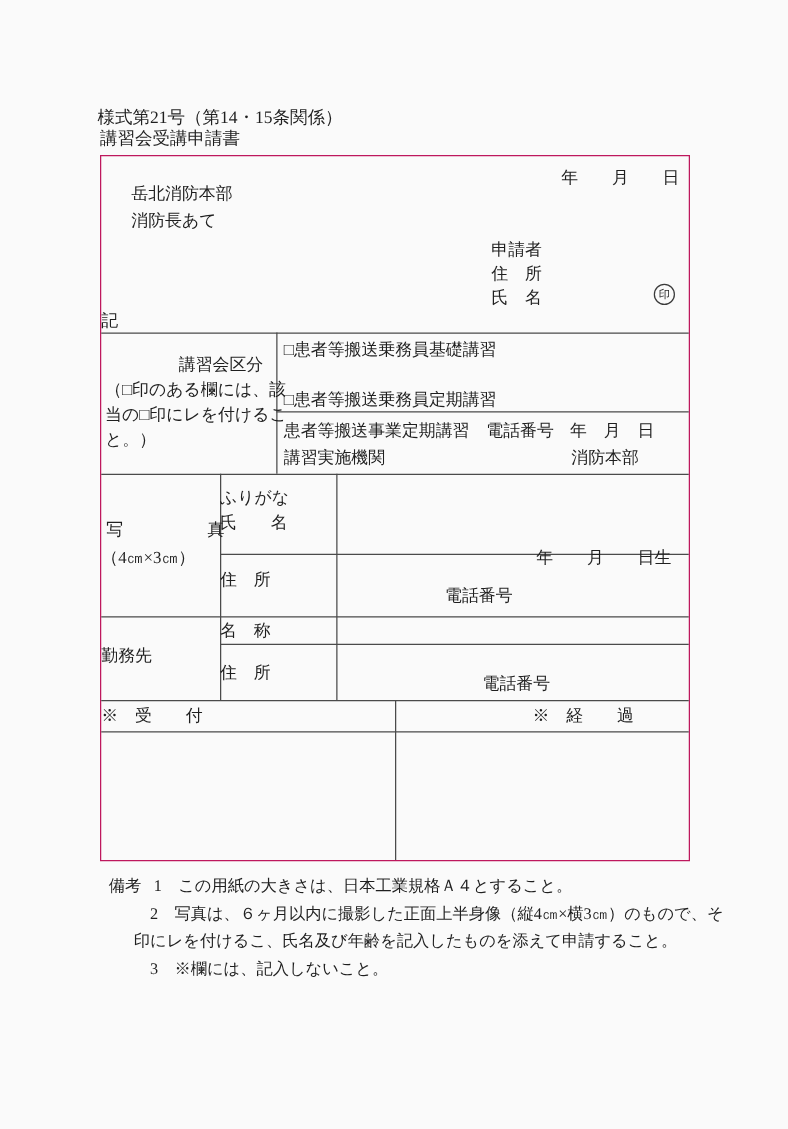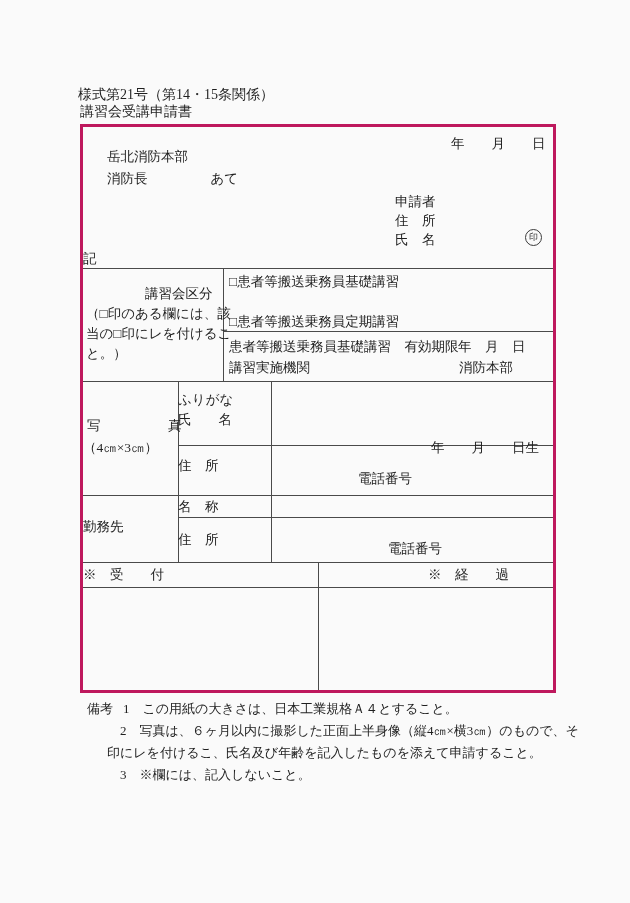--- a/index.html
+++ b/index.html
@@ -8,21 +8,21 @@
     background:#fafafa;
     font-family:"Liberation Serif","DejaVu Serif",serif;
     color:#1f1f1f;
     position:relative;
     overflow:hidden;
   }
   .abs{position:absolute;white-space:nowrap;line-height:15px;font-size:13.5px;}
   .center{text-align:left;}
   .formtable{
     position:absolute;left:80px;top:124px;width:470px;height:563px;
-    border:3px solid #be185d;background:transparent;
+    border:1px solid #be185d;background:transparent;
   }
   .hline{position:absolute;height:1px;background:#4a4a4a;}
   .vline{position:absolute;width:1px;background:#4a4a4a;}
   .seal{
     display:inline-flex;align-items:center;justify-content:center;
     width:15px;height:15px;border:1px solid #3a3a3a;border-radius:50%;
     font-size:9px;line-height:9px;color:#2a2a2a;
   }
   .t14{font-size:14px;}
   .t13{font-size:13px;}
@@ -35,21 +35,21 @@
 
 <div class="abs t14 center" style="left:80px;top:104px;width:470px;">講習会受講申請書</div>
 
 <div class="formtable">
 
   <div class="abs" style="left:368px;top:9px;">年　　月　　日</div>
 
   <div class="abs" style="left:24px;top:22px;">岳北消防本部</div>
 
   <div class="abs" style="left:24px;top:44px;">
-    <span>消防長</span><span style="margin-left:63px;">あて</span>
+    <span>消防長</span><span style="">あて</span>
   </div>
 
   <div class="abs" style="left:312px;top:67px;text-align:center;">申請者</div>
   <div class="abs" style="left:312px;top:86px;">住　所</div>
   <div class="abs" style="left:312px;top:105px;">氏　名</div>
 
   <span class="seal" style="position:absolute;left:442px;top:102px;">印</span>
 
   <div class="abs center" style="left:0;top:124px;width:470px;">記</div>
 
@@ -68,21 +68,21 @@
   <div class="vline" style="left:235px;top:435px;height:128px;"></div>
 
   <div class="abs" style="left:62px;top:159px;">講習会区分</div>
   <div class="abs" style="left:3px;top:179px;">（□印のある欄には、該</div>
   <div class="abs" style="left:3px;top:199px;">当の□印にレを付けるこ</div>
   <div class="abs" style="left:3px;top:219px;">と。）</div>
 
   <div class="abs" style="left:146px;top:147px;">□患者等搬送乗務員基礎講習</div>
   <div class="abs" style="left:146px;top:187px;">□患者等搬送乗務員定期講習</div>
 
-  <div class="abs" style="left:146px;top:212px;">患者等搬送乗務員基礎講習　有効期限</div>
+  <div class="abs" style="left:146px;top:212px;">患者等搬送事業定期講習　電話番号</div>
   <div class="abs" style="left:375px;top:212px;">年　月　日</div>
   <div class="abs" style="left:146px;top:233px;">講習実施機関</div>
   <div class="abs" style="left:376px;top:233px;">消防本部</div>
 
   <div class="abs" style="left:4px;top:291px;">写　　　　　真</div>
   <div class="abs center" style="left:0;top:313px;width:95px;">（4㎝×3㎝）</div>
 
   <div class="abs center" style="left:95px;top:265px;width:93px;">ふりがな</div>
   <div class="abs center" style="left:95px;top:285px;width:93px;">氏　　名</div>
   <div class="abs" style="left:188px;top:299px;width:268px;text-align:right;padding-right:14px;margin-top:14px;">年　　月　　日生</div>

